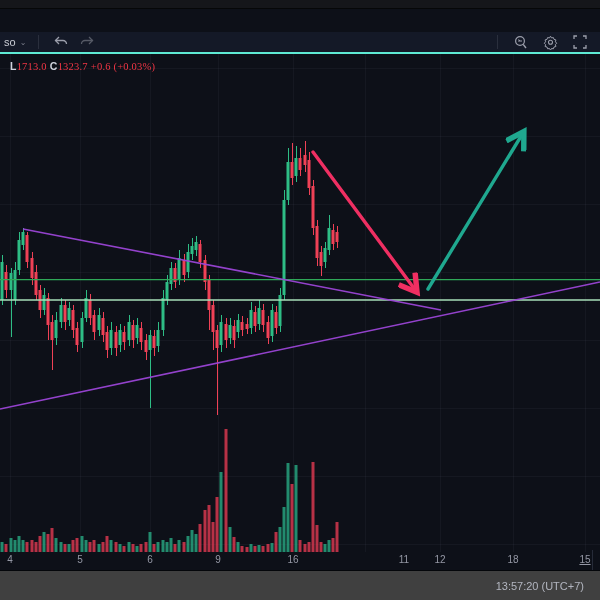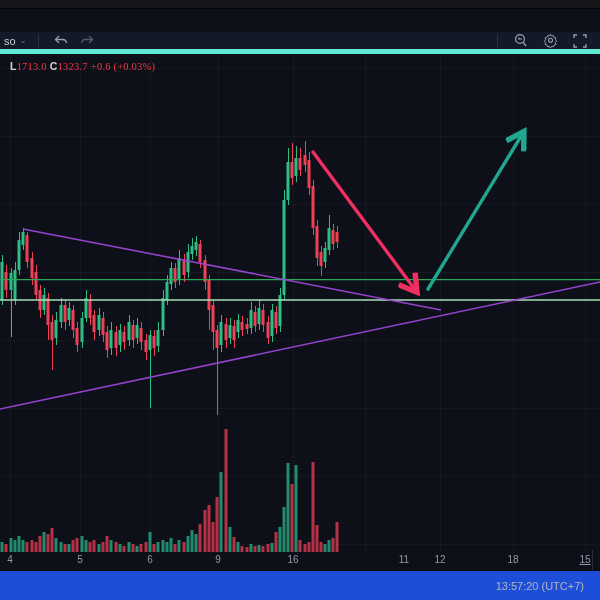--- a/index.html
+++ b/index.html
@@ -3,41 +3,41 @@
 <meta charset="utf-8">
 <style>
   html,body{margin:0;padding:0;background:#0d1018;}
   *{box-sizing:border-box;font-family:"Liberation Sans",sans-serif;}
   .screen{position:relative;width:600px;height:600px;overflow:hidden;background:#0d1018;}
 
   .titlebar-black{position:absolute;left:0;top:0;width:600px;height:9px;background:#15161a;border-bottom:1px solid #060708;}
   .titlebar-blue{position:absolute;left:0;top:9px;width:600px;height:23px;
     background:linear-gradient(to bottom,#0d1730 0%,#1c4astre 0%,#1d4a92 40%,#235299 60%,#12213f 100%);}
   .toolbar{position:absolute;left:0;top:32px;width:600px;height:22px;background:#141927;
-    display:flex;align-items:center;color:#b7bac4;font-size:11px;border-bottom:5px solid #5eead4;}
+    display:flex;align-items:center;color:#b7bac4;font-size:11px;border-bottom:2px solid #5eead4;}
   .tb-left{display:flex;align-items:center;gap:6px;padding-left:4px;}
   .symbol-btn{display:flex;align-items:center;gap:4px;cursor:pointer;color:#c9ccd4;}
   .caret{font-size:8px;color:#7a7e8a;}
   .tb-sep{width:1px;height:14px;background:#2a2f3d;margin:0 6px;}
   .tb-icon{width:20px;height:18px;display:flex;align-items:center;justify-content:center;color:#9b9eab;cursor:pointer;}
   .tb-icon.dim{color:#565a66;}
   .tb-right{margin-left:auto;display:flex;align-items:center;gap:10px;padding-right:10px;}
   .tb-right .tb-sep{margin:0 2px;}
 
   .chart-area{position:absolute;left:0;top:54px;width:600px;height:516px;background:#0d1018;}
   .legend{position:absolute;left:10px;top:6px;font-size:10.5px;color:#cfd3dd;letter-spacing:.2px;z-index:5;}
   .legend .red{color:#f23645;font-family:Liberation Serif, serif;}
   .legend b{font-weight:bold;color:#cfd3dd;}
   svg.chart{position:absolute;left:0;top:0;}
   .time-axis{position:absolute;left:0;top:498px;width:600px;height:18px;cursor:ew-resize;}
   .time-tick{position:absolute;top:2px;font-size:10px;color:#9598a5;transform:translateX(-50%);}
 
   .axis-divider{position:absolute;left:592px;top:550px;width:1px;height:50px;background:#262b38;}
 
-  .bottom-bar{position:absolute;left:0;top:570px;width:600px;height:30px;background:#1d4ed8;
+  .bottom-bar{position:absolute;left:0;top:570px;width:600px;height:30px;background:#404040;
     border-top:1px solid #04060a;display:flex;align-items:center;}
   .clock{margin-left:auto;margin-right:16px;font-size:11px;color:#b2b5bf;cursor:pointer;}
 </style>
 </head>
 <body>
 
 <div class="screen">
 
   <div class="titlebar-black"></div>
   <div class="titlebar-blue"></div>

